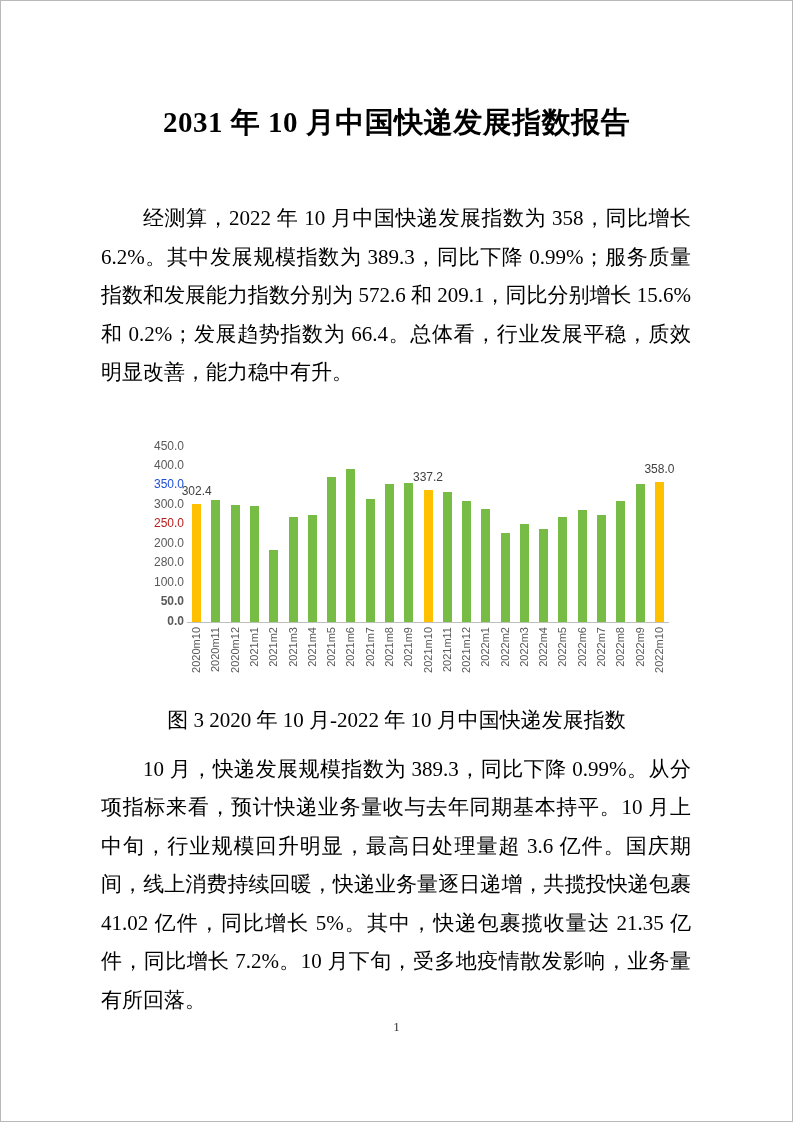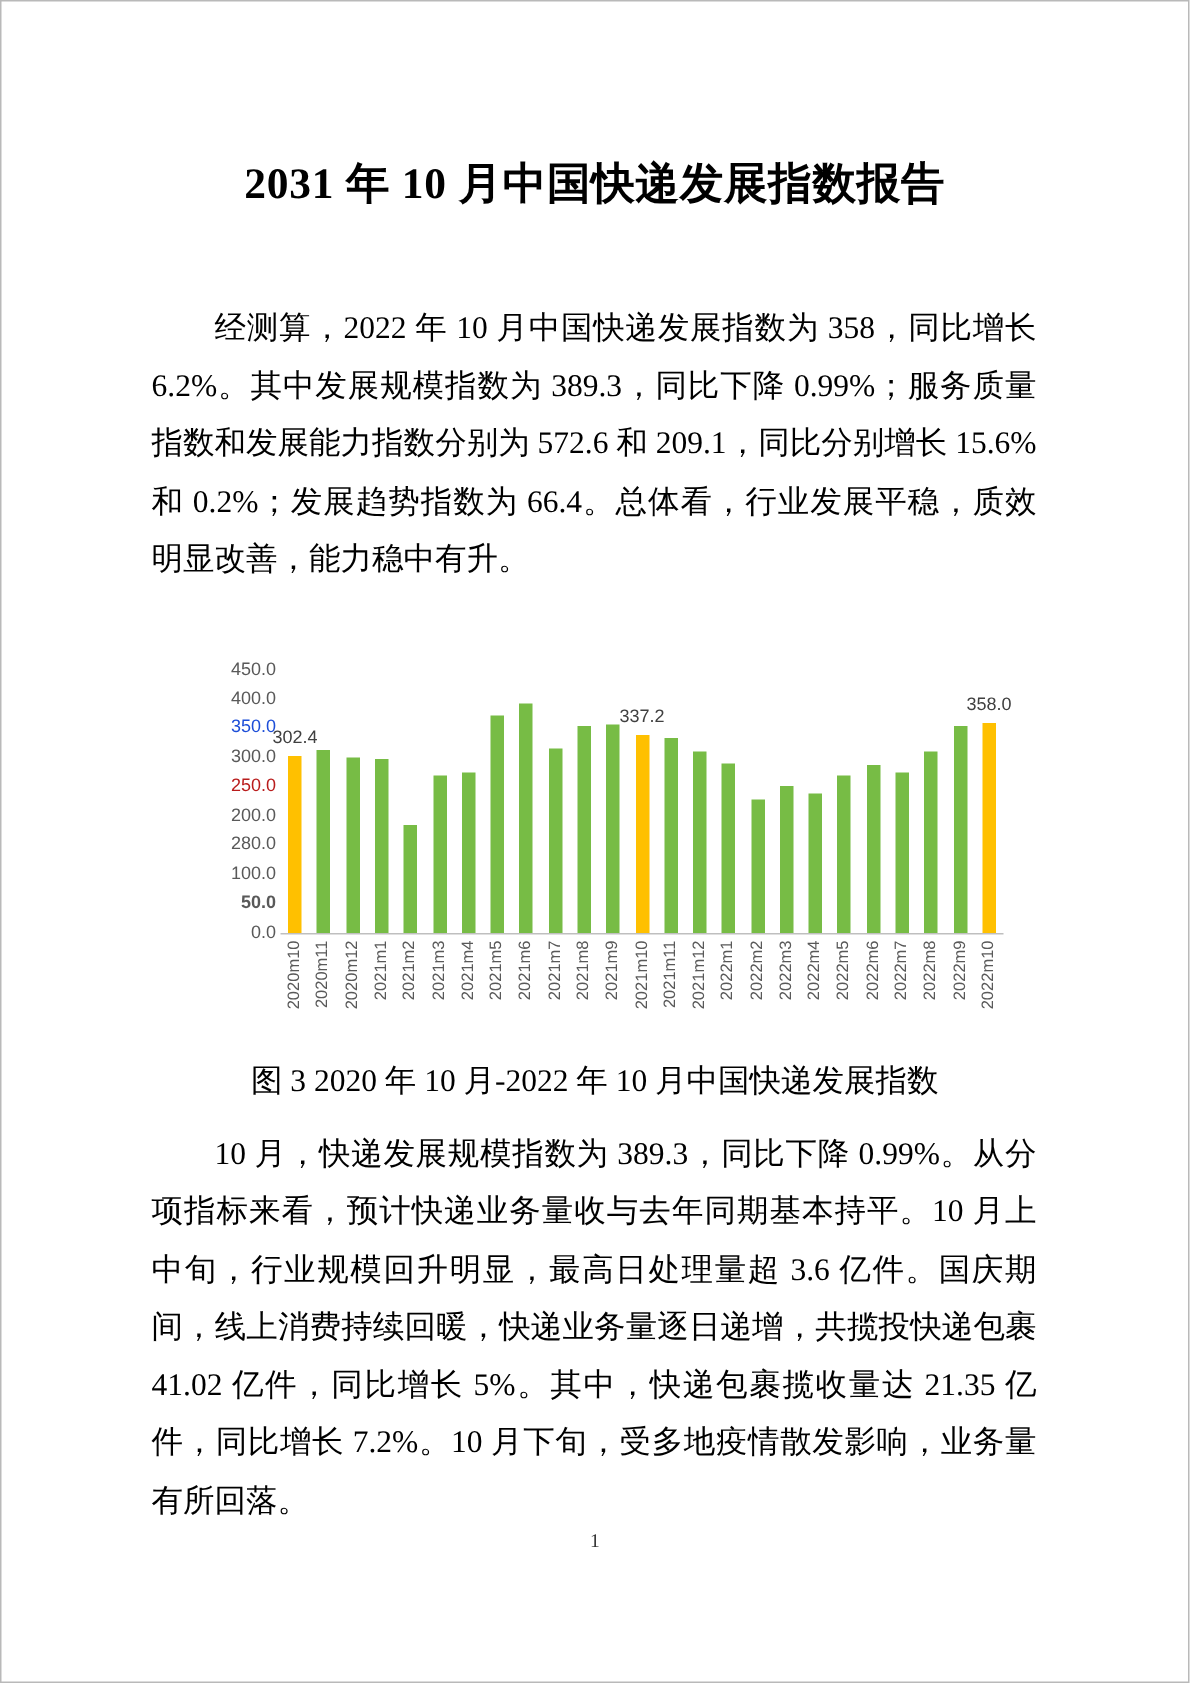--- a/index.html
+++ b/index.html
@@ -89,21 +89,21 @@
 </style>
 </head>
 <body>
 
 <div class="doc-title">2031 年 10 月中国快递发展指数报告</div>
 
 <div class="para p1">经测算，2022 年 10 月中国快递发展指数为 358，同比增长 6.2%。其中发展规模指数为 389.3，同比下降 0.99%；服务质量指数和发展能力指数分别为 572.6 和 209.1，同比分别增长 15.6%和 0.2%；发展趋势指数为 66.4。总体看，行业发展平稳，质效明显改善，能力稳中有升。</div>
 
 <div class="chart-wrap">
   <div class="yaxis">
-      <div class="ytick" style="bottom: -6px; color: rgb(89, 89, 89);">0.0</div>
+      <div class="ytick" style="bottom: -6px; color: rgb(89, 89, 89); font-weight: bold;">0.0</div>
       <div class="ytick" style="bottom: 13.4444px; color: rgb(89, 89, 89); font-weight: bold;">50.0</div>
       <div class="ytick" style="bottom: 32.8889px; color: rgb(89, 89, 89); text-align: right;">100.0</div>
       <div class="ytick" style="bottom: 52.3333px; color: rgb(89, 89, 89);">280.0</div>
       <div class="ytick" style="bottom: 71.7778px; color: rgb(89, 89, 89);">200.0</div>
       <div class="ytick" style="bottom: 91.2222px; color: #b91c1c;">250.0</div>
       <div class="ytick" style="bottom: 110.667px; color: rgb(89, 89, 89);">300.0</div>
       <div class="ytick" style="bottom: 130.111px; color: #1d4ed8;">350.0</div>
       <div class="ytick" style="bottom: 149.556px; color: rgb(89, 89, 89);">400.0</div>
       <div class="ytick" style="bottom: 169px; color: rgb(89, 89, 89);">450.0</div>
     </div>

